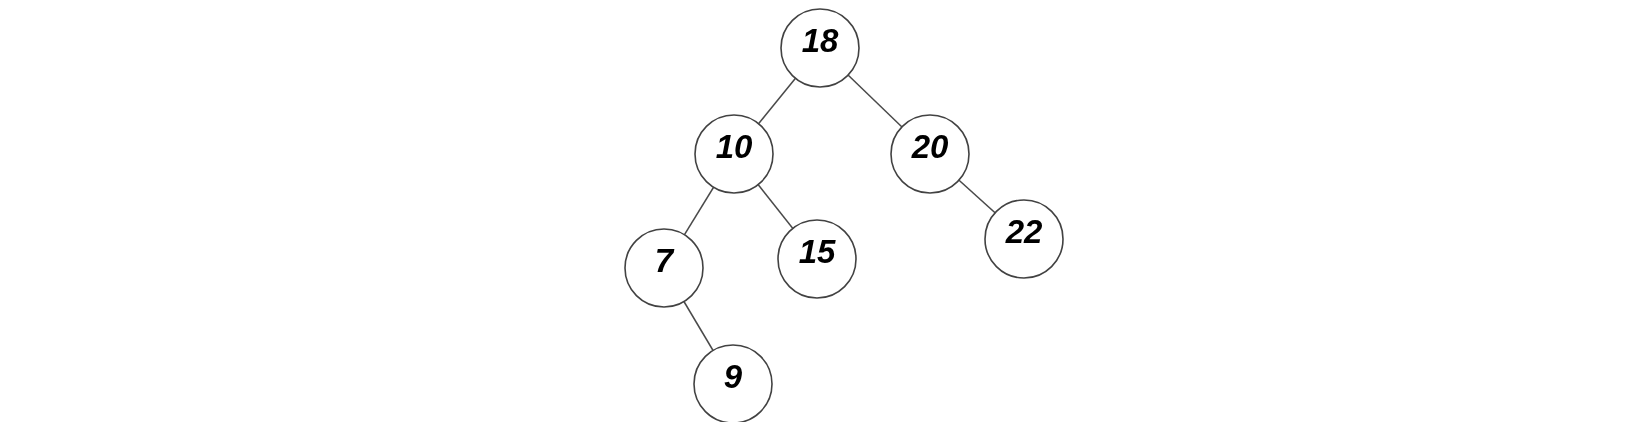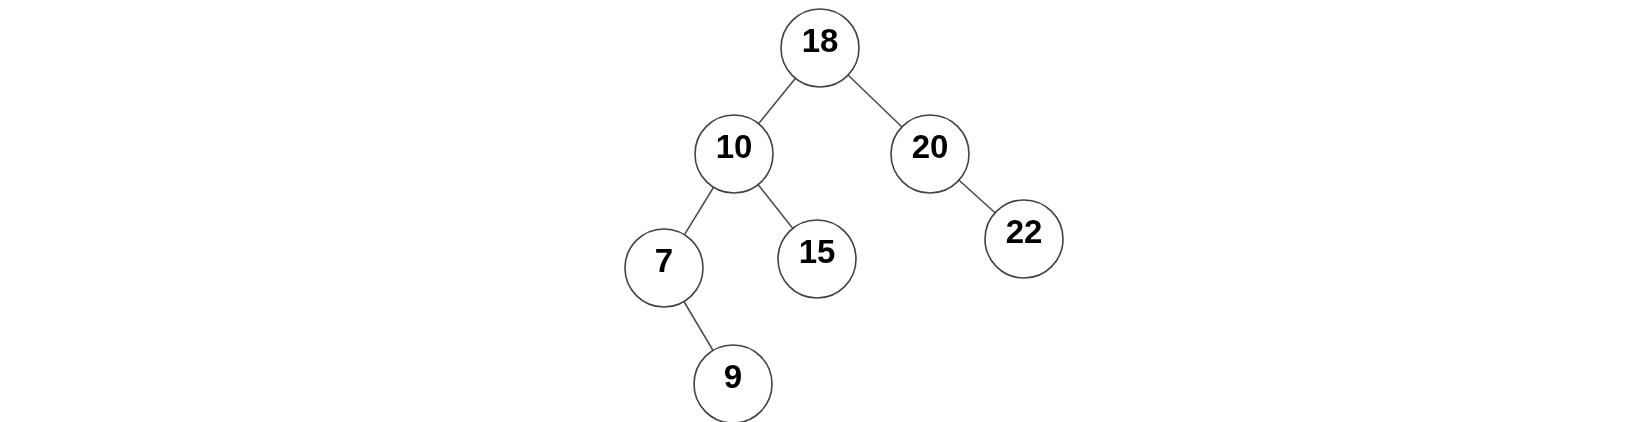--- a/index.html
+++ b/index.html
@@ -7,20 +7,21 @@
     padding: 0;
     background: #ffffff;
     font-family: "Liberation Sans", sans-serif;
   }
   .canvas {
     position: relative;
     width: 1650px;
     height: 422px;
     background: #ffffff;
     overflow: hidden;
+    font-style: italic;
   }
   svg { display: block; }
   .tree-edge {
     fill: none;
   }
   .tree-node-circle {
   }
   .tree-node-label {
     font-family: "Liberation Sans", sans-serif;
     font-weight: bold;

